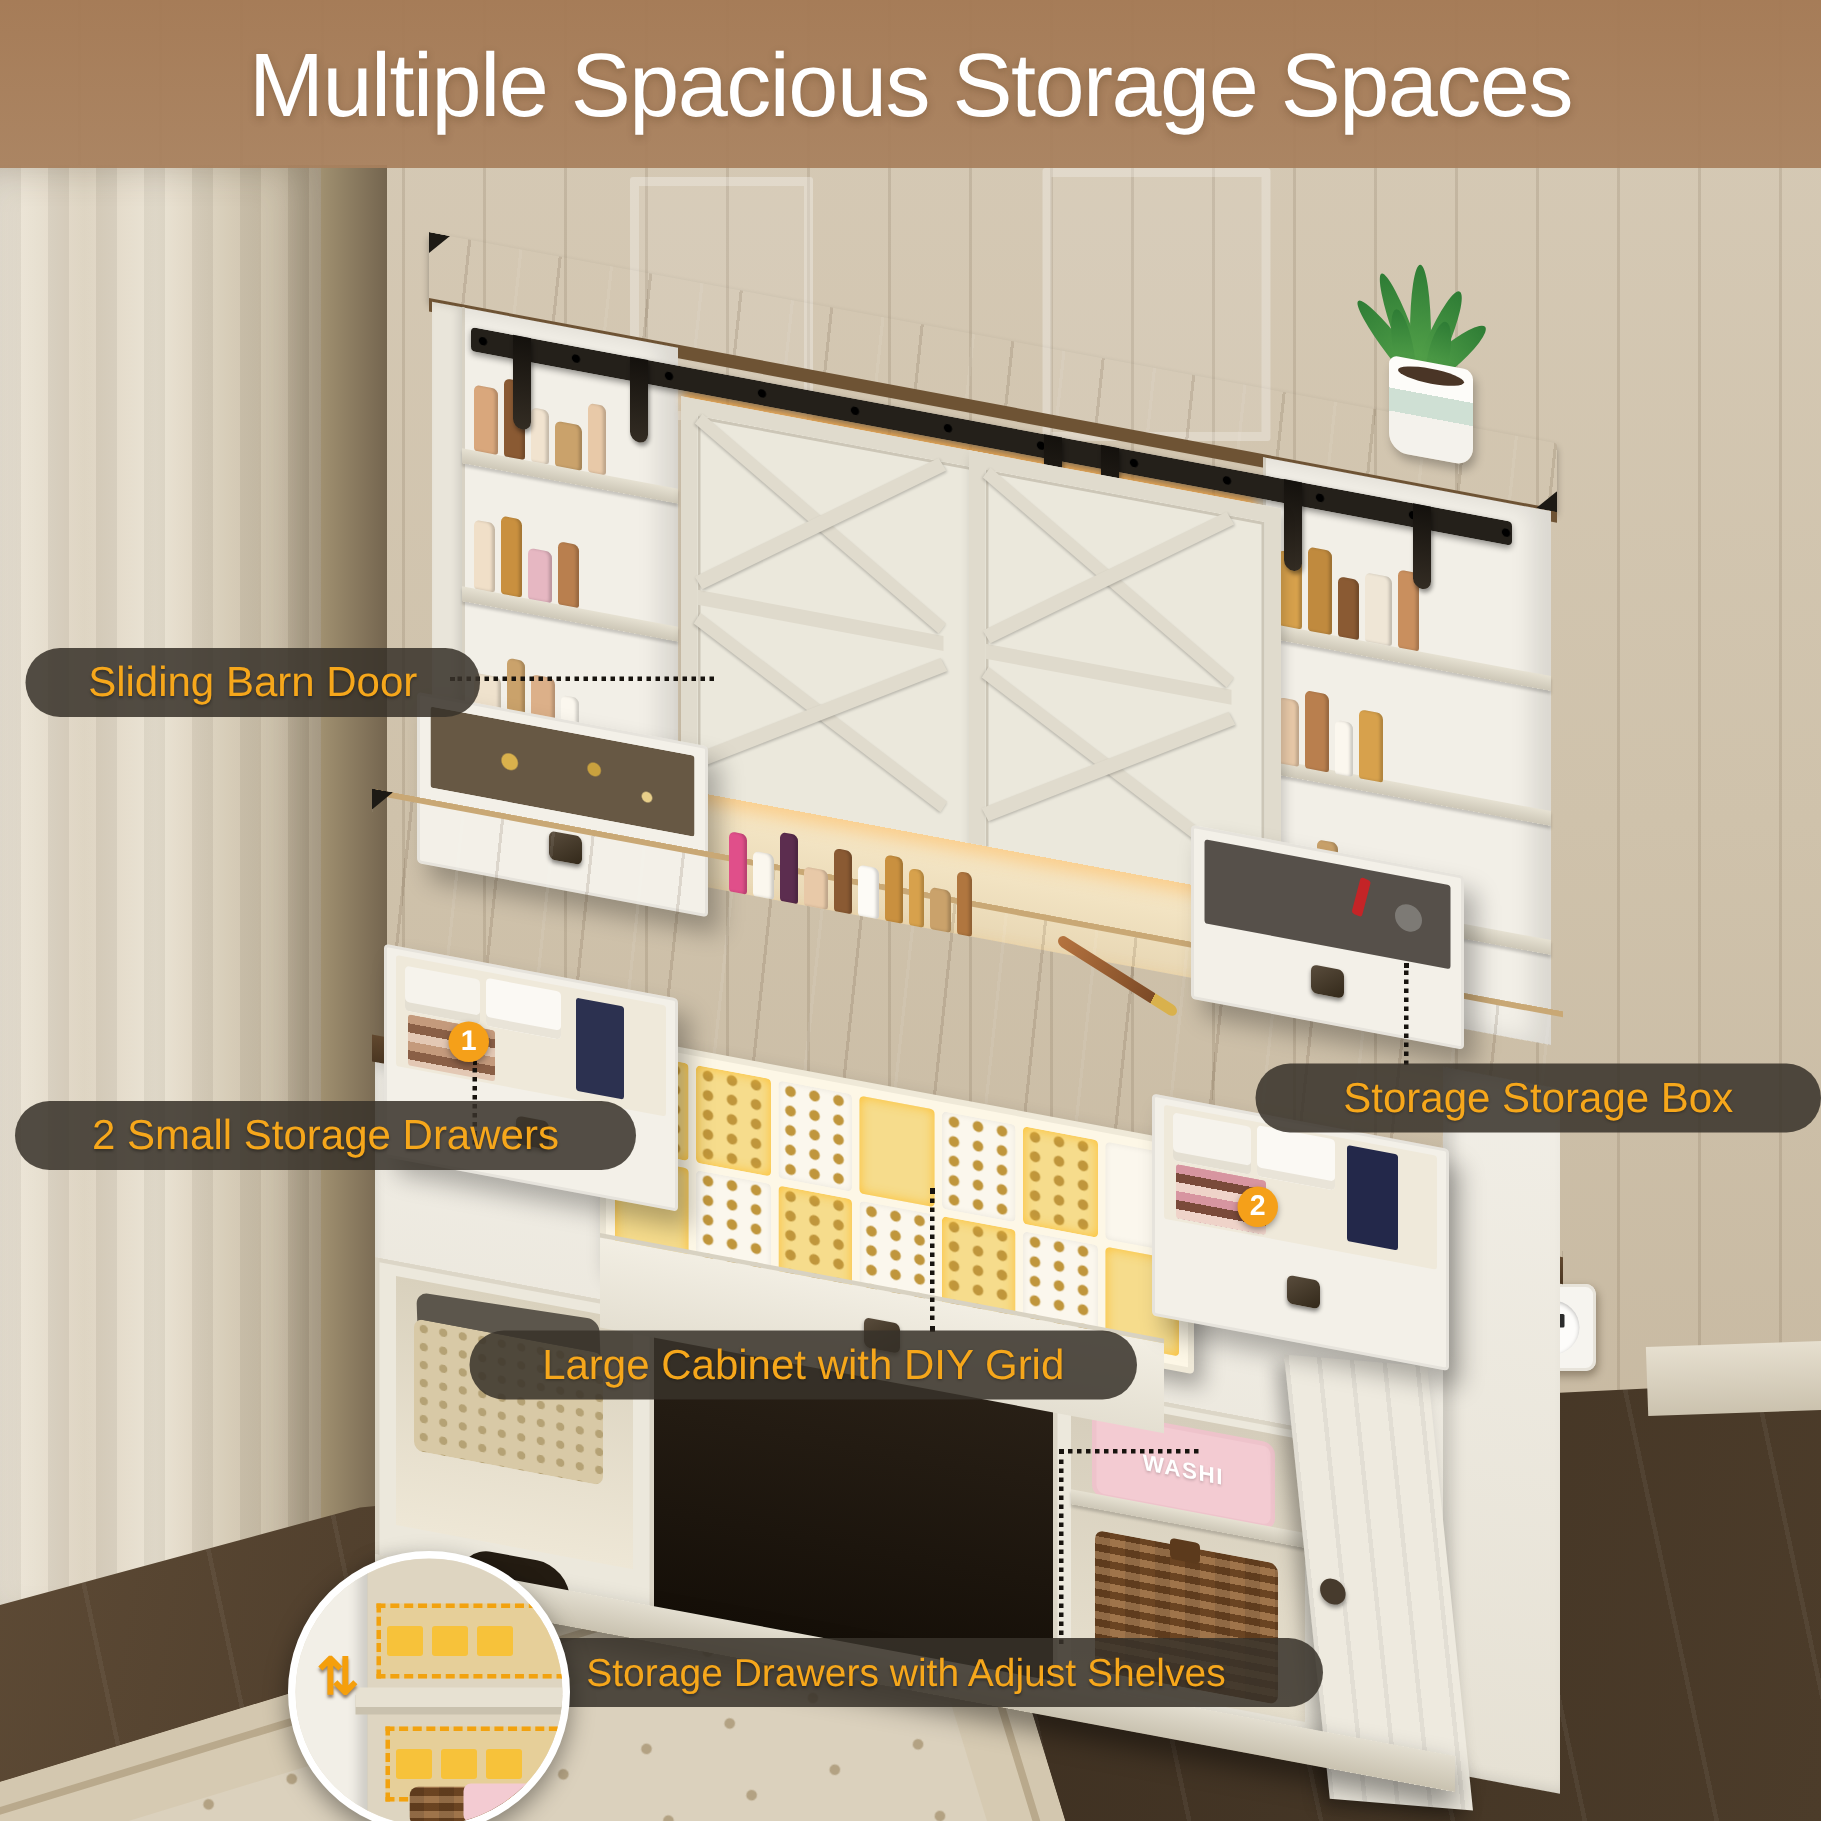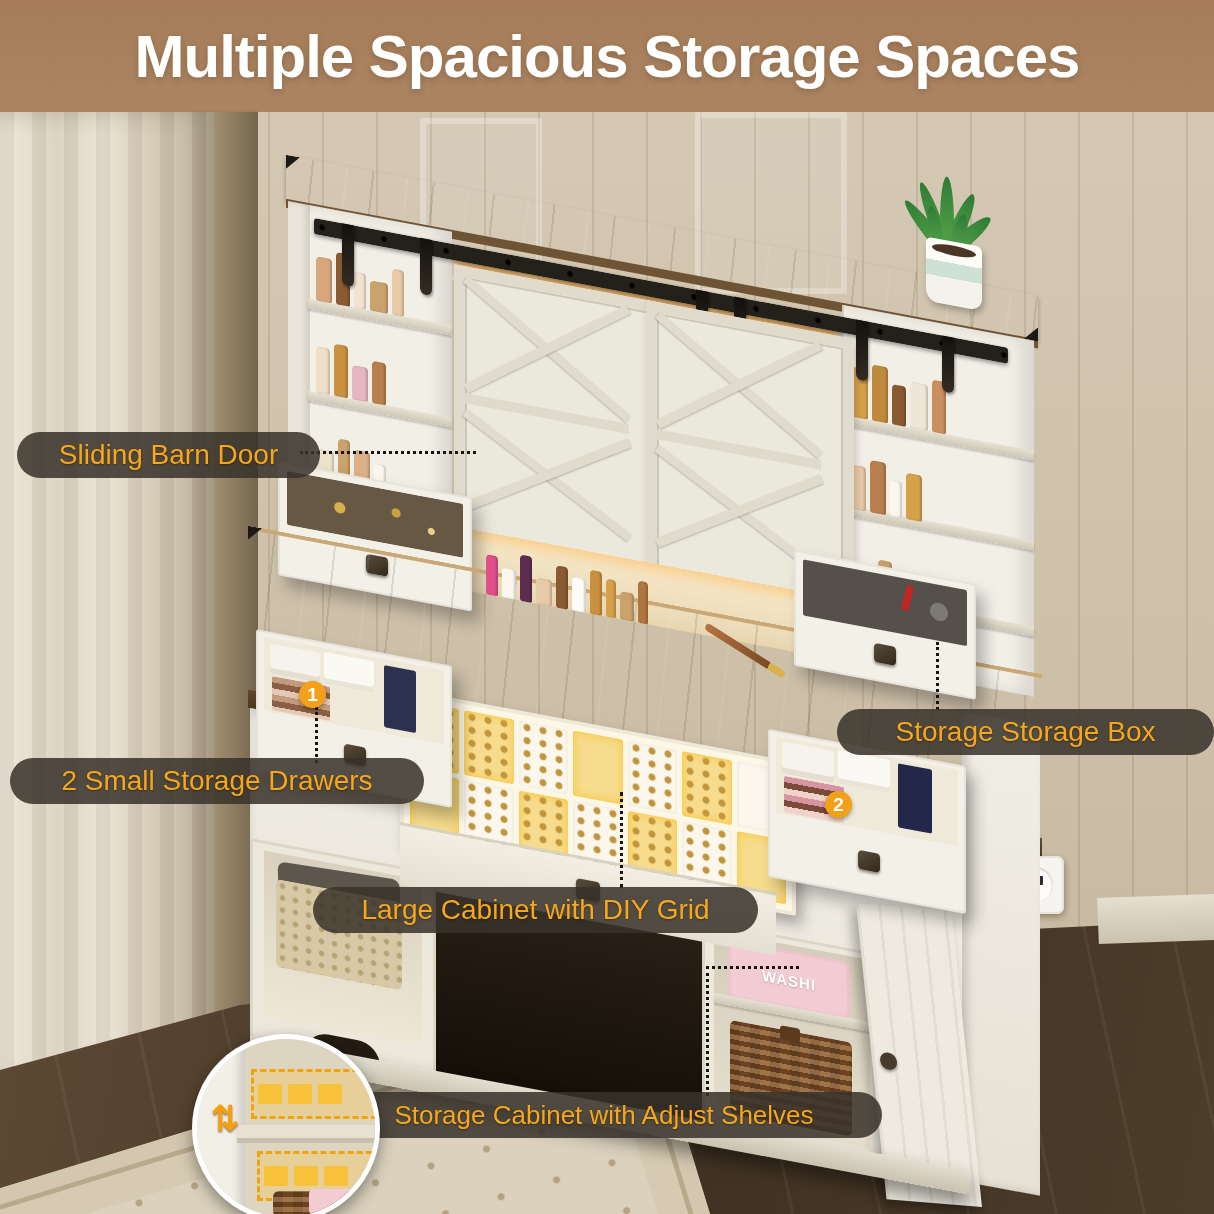--- a/index.html
+++ b/index.html
@@ -8,21 +8,21 @@
   .abs{position:absolute}
   
   .wall{left:0;top:0;width:1214px;height:1214px;
     background:linear-gradient(180deg,#d6cab6 0%,#cfc2ab 45%,#c4b59d 100%);}
   .planks{left:0;top:0;width:1214px;height:1214px;
     background:repeating-linear-gradient(90deg,transparent 0 52px,rgba(90,70,45,.14) 52px 54px);}
   .frame-hint{border:6px solid rgba(255,255,255,.25);background:rgba(255,255,255,.08);border-radius:2px}
   .titleband{left:0;top:0;width:1214px;height:112px;
     background:linear-gradient(180deg,rgba(164,121,84,.96),rgba(168,128,93,.93));
     display:flex;align-items:center;justify-content:center;z-index:8}
-  .title{color:#fff;font-size:60px;font-weight:700;letter-spacing:-1px;
+  .title{color:#fff;font-size:60px;font-weight:400;letter-spacing:-1px;
     text-shadow:0 2px 6px rgba(60,35,10,.25);white-space:nowrap}
   .curtain{left:0;top:110px;width:216px;height:975px;z-index:1;
     background:linear-gradient(90deg,#efe8da,#dcd2bf 26%,#eae2d2 48%,#d3c8b2 72%,#bfb29a 100%);
     box-shadow:inset -16px 0 26px rgba(70,55,35,.30);}
   .curtain-folds{left:0;top:110px;width:216px;height:975px;z-index:1;
     background:repeating-linear-gradient(90deg,rgba(0,0,0,.05) 0 14px,rgba(255,255,255,.06) 14px 32px);}
   .windowband{left:214px;top:110px;width:44px;height:930px;z-index:1;
     background:linear-gradient(90deg,#a09070,#74654f);}
   .floor{left:0;top:905px;width:1214px;height:309px;z-index:1;
     clip-path:polygon(0 165px,240px 100px,1010px 25px,1214px 15px,1214px 309px,0 309px);
@@ -327,31 +327,31 @@
 <div class="abs badge" style="left:299px;top:681px">
   <span>1</span>
 </div>
 <div class="abs badge" style="left:825px;top:791px">
   <span>2</span>
 </div>
 
 <div class="abs pill" style="left:17px;top:432px;width:283px">
   <span>Sliding Barn Door</span>
 </div>
-<div class="abs pill" style="left:10px;top:758px;width:394px">
+<div class="abs pill" style="left:10px;top:734px;width:394px">
   <span>2 Small Storage Drawers</span>
 </div>
 <div class="abs pill" style="left:837px;top:709px;width:357px">
   <span>Storage Storage Box</span>
 </div>
 <div class="abs pill" style="left:313px;top:887px;width:425px">
   <span>Large Cabinet with DIY Grid</span>
 </div>
 <div class="abs pill" style="left:326px;top:1092px;width:536px;font-size:26px">
-  <span>Storage Cabinet with Adjust Shelves</span>
+  <span>Storage Drawers with Adjust Shelves</span>
 </div>
 
 <div class="abs inset">
   <div class="abs" style="left:0;top:0;width:48px;height:178px;background:#f2efe7;box-shadow:inset -6px 0 8px rgba(0,0,0,.15)"></div>
   <div class="abs" style="left:48px;top:0;width:130px;height:178px;background:#ded5c1"></div>
   <div class="abs" style="left:40px;top:86px;width:138px;height:13px;background:#e7e1d2;box-shadow:0 5px 0 #c9c1ae"></div>
   <div class="abs dashbox" style="left:54px;top:30px;width:112px;height:36px">
     <span></span>
       <span></span>
       <span></span>

